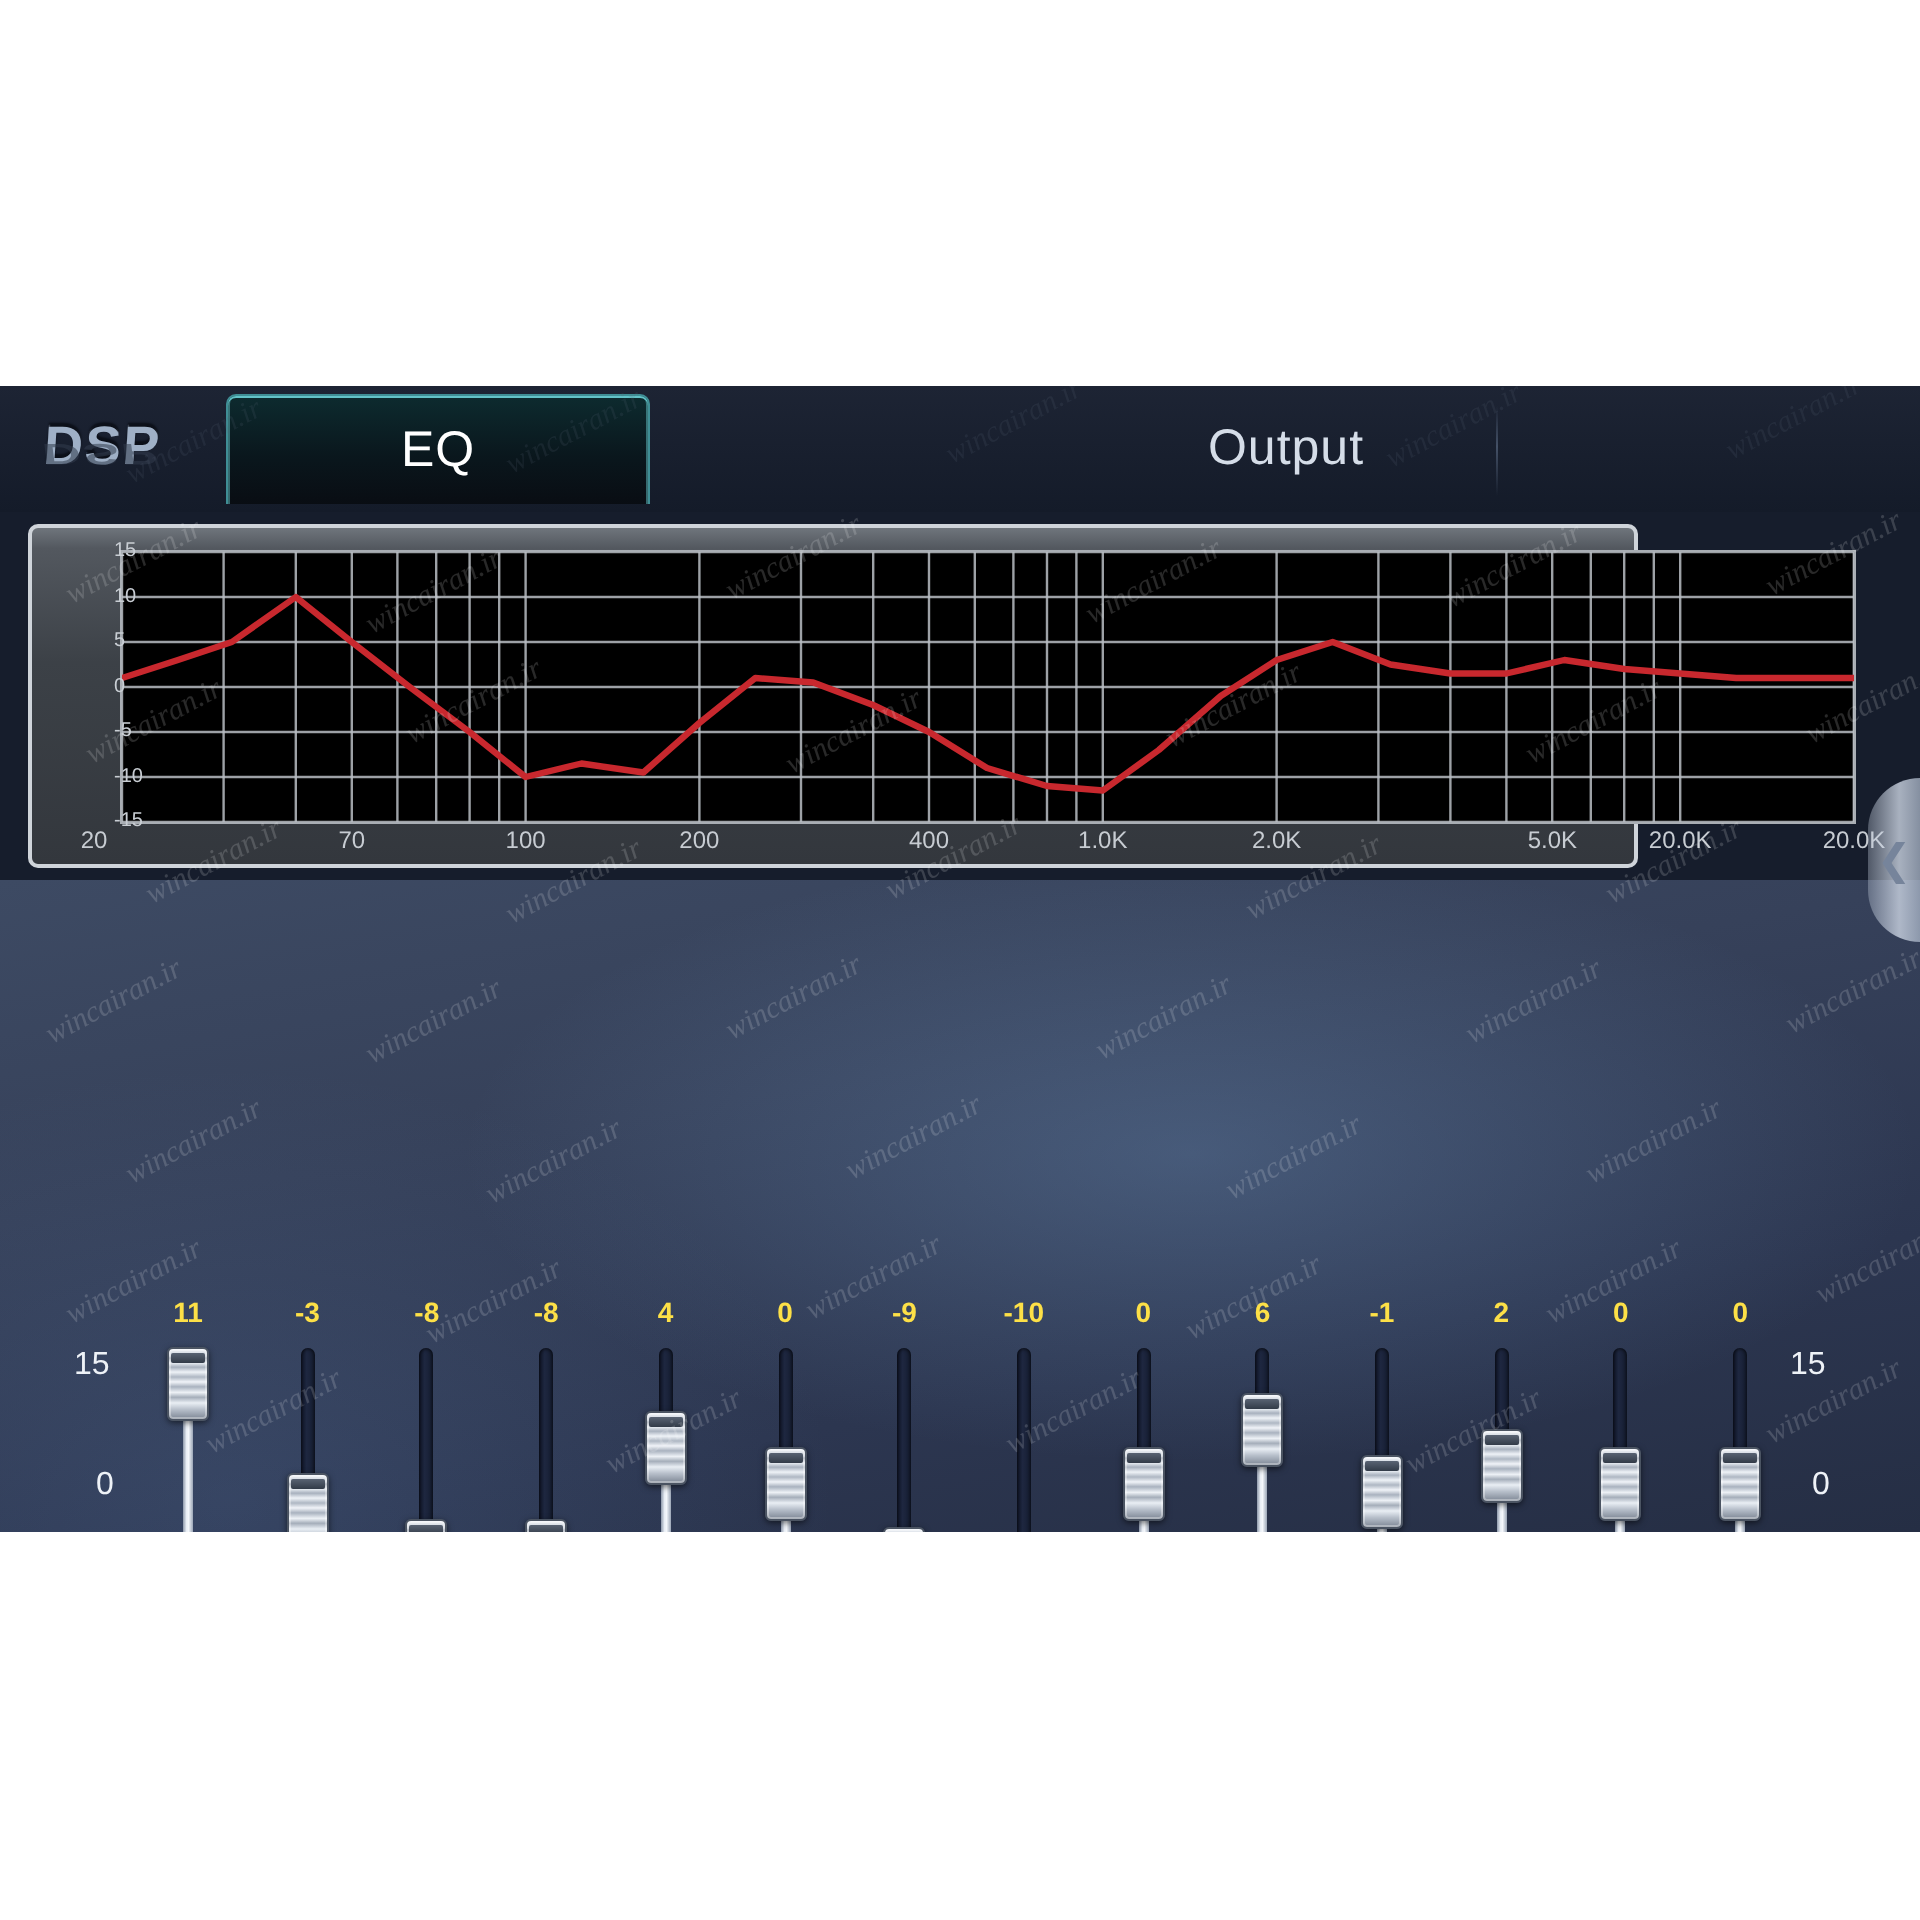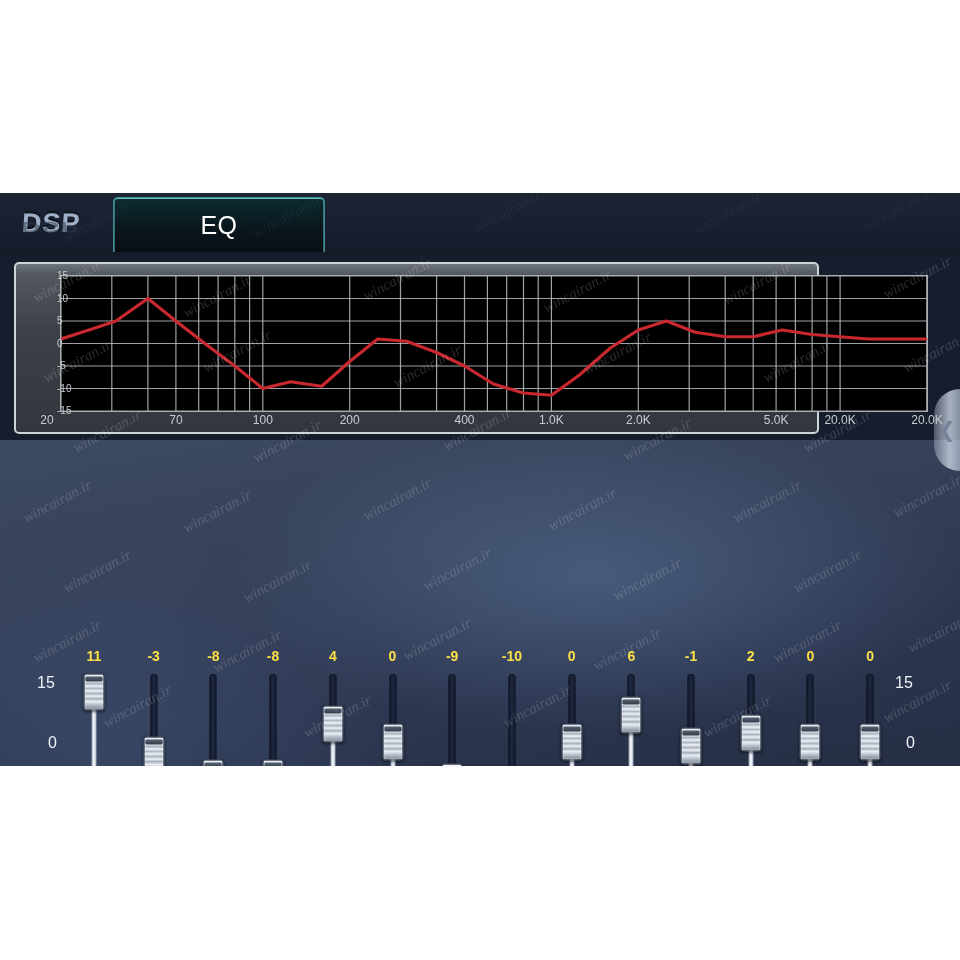--- a/index.html
+++ b/index.html
@@ -149,20 +149,23 @@
 
 <div id="root">
   <div class="app">
 
     <div class="tabbar">
       <div class="dsp-logo">DSP</div>
       <div class="dsp-logo-refl">DSP</div>
 
       <div class="tab active" style="left:113px;width:212px;">
         <span>EQ</span>
+      </div>
+      <div class="tab inactive" style="left:537px;width:212px;">
+        <span>Output</span>
       </div>
     </div>
 
     <div class="graph-frame">
       <div class="graph-inner">
         <div class="plot">
           <svg width="866" height="135" viewBox="0 0 866 135" style="display:block;">
             <g id="gridlines">
                 <line x1="0.0" y1="0" x2="0.0" y2="135" stroke="#b9bec4" stroke-width="1.2" opacity="0.85"></line>
                 <line x1="50.8" y1="0" x2="50.8" y2="135" stroke="#b9bec4" stroke-width="1.2" opacity="0.85"></line>

